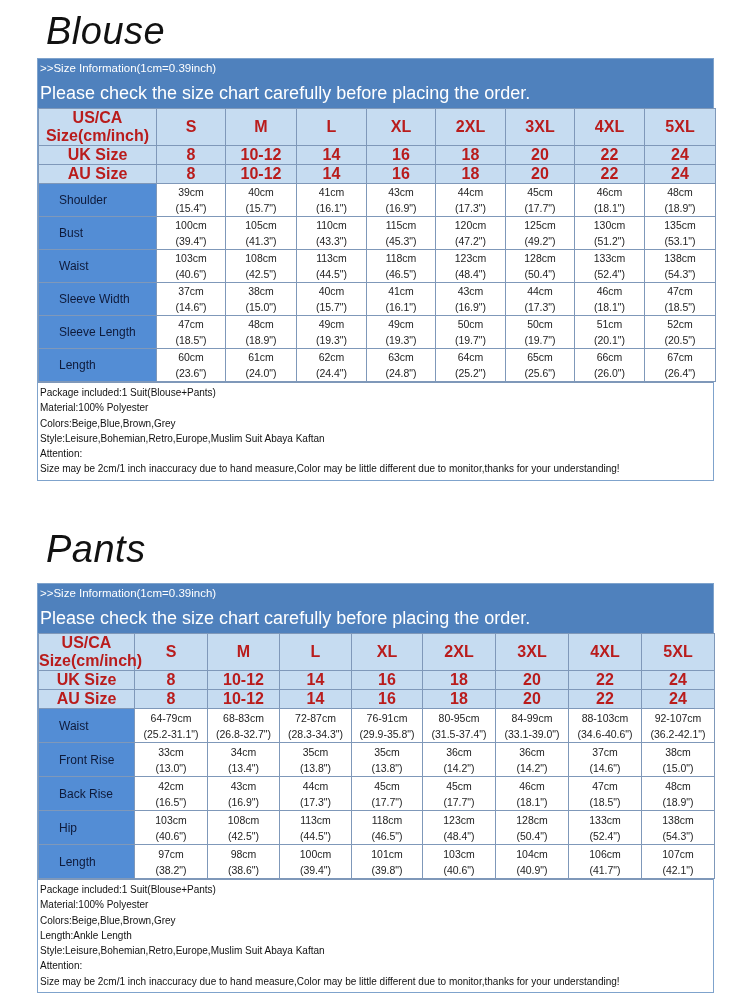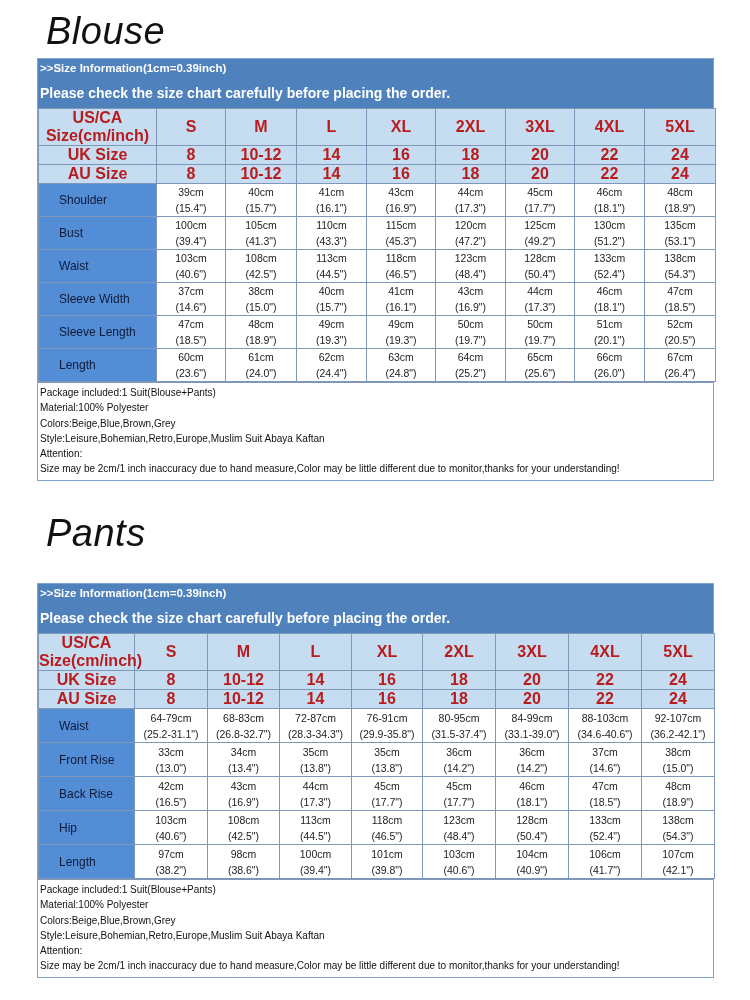--- a/index.html
+++ b/index.html
@@ -1,21 +1,21 @@
 <!DOCTYPE html>
 <html><head>
 <meta charset="utf-8">
 <style>
   * { box-sizing: border-box; margin: 0; padding: 0; }
   body { width: 750px; height: 1000px; background: #ffffff; font-family: "Liberation Sans", sans-serif; position: relative; overflow: hidden; color: #111; }
   .section-title { position: absolute; left: 46px; font-family: "Liberation Sans", sans-serif; font-style: italic; font-size: 38px; color: #111; letter-spacing: 0.5px; }
   .chart { position: absolute; left: 37px; width: 677px; border: 1px solid #7fa3cc; }
-  .banner { background: #4f81bd; color: #fff; font-weight: bold; padding: 2px 9px 0 2px; }
+  .banner { background: #4f81bd; color: #fff; font-weight: normal; padding: 2px 9px 0 2px; }
   .banner .b1 { font-size: 11.5px; height: 17px; line-height: 15px; }
-  .banner .b2 { font-size: 14px; height: 30px; line-height: 30px; }
+  .banner .b2 { font-size: 18px; height: 30px; line-height: 30px; }
   table { border-collapse: collapse; width: 100%; table-layout: fixed; }
   td { border: 1px solid #7f98b9; text-align: center; vertical-align: middle; font-size: 11px; }
   .hdr td { background: #c6dcf1; font-weight: bold; font-size: 16px; color: #b91c1c; }
   .hdr-main td { height: 34px; }
   .hdr-sub td { height: 16px; }
   td.rowlabel { background: #538dd5; color: #0e1a3a; text-align: left; padding-left: 20px; font-size: 12px; }
   td.cell { background: #fff; line-height: 16px; color: #222; font-size: 10.5px; }
   .notes { border-top: 1px solid #7f98b9; padding: 2px 2px 3px 2px; font-size: 10px; line-height: 15.3px; color: #111; white-space: nowrap; }
 </style>
 </head>
@@ -292,21 +292,21 @@
   <div class="notes" id="blouse-notes">
       <div>Package included:1 Suit(Blouse+Pants)</div>
       <div>Material:100% Polyester</div>
       <div>Colors:Beige,Blue,Brown,Grey</div>
       <div>Style:Leisure,Bohemian,Retro,Europe,Muslim Suit Abaya Kaftan</div>
       <div>Attention:</div>
       <div>Size may be 2cm/1 inch inaccuracy due to hand measure,Color may be little different due to monitor,thanks for your understanding!</div>
     </div>
 </div>
 
-<div class="section-title" style="top:512px;">Pants</div>
+<div class="section-title" style="top:528px;">Pants</div>
 
 <div class="chart" style="top:583px;">
   <div class="banner">
     <div class="b1">&gt;&gt;Size Information(1cm=0.39inch)</div>
     <div class="b2">Please check the size chart carefully before placing the order.</div>
   </div>
   <table>
     <colgroup>
       <col style="width:96px">
         <col style="width:73px">
@@ -529,17 +529,18 @@
             <div>107cm</div>
             <div>(42.1")</div>
           </td>
         </tr>
       </tbody>
   </table>
   <div class="notes" id="pants-notes">
       <div>Package included:1 Suit(Blouse+Pants)</div>
       <div>Material:100% Polyester</div>
       <div>Colors:Beige,Blue,Brown,Grey</div>
+      <div>Length:Ankle Length</div>
       <div>Style:Leisure,Bohemian,Retro,Europe,Muslim Suit Abaya Kaftan</div>
       <div>Attention:</div>
       <div>Size may be 2cm/1 inch inaccuracy due to hand measure,Color may be little different due to monitor,thanks for your understanding!</div>
     </div>
 </div>
 
 </body></html>

